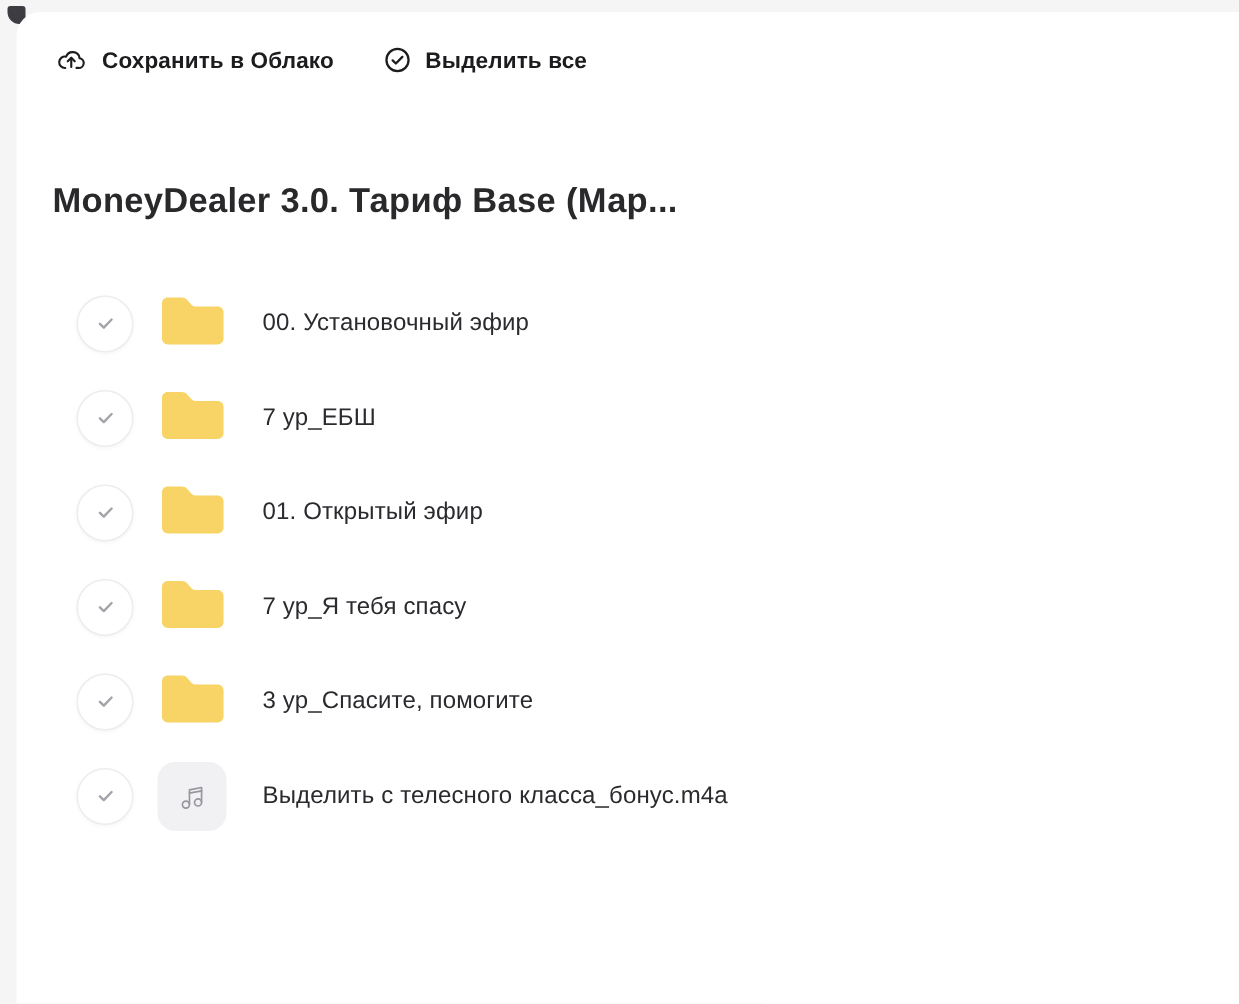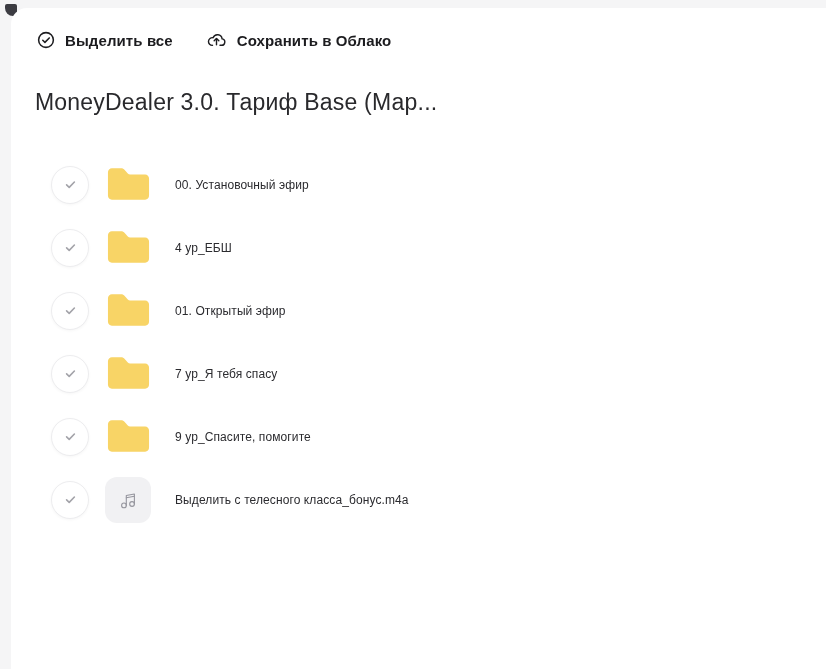--- a/index.html
+++ b/index.html
@@ -44,24 +44,24 @@
     color: #1c1c1f;
     font-size: 15px;
     font-weight: 700;
     letter-spacing: 0.1px;
     white-space: nowrap;
   }
   .toolbar-btn svg { display: block; stroke: #1d1d20; fill: none; stroke-width: 1.7; stroke-linecap: round; stroke-linejoin: round; }
 
   
   .page-title {
-    margin: 36px 0 0 24px;
+    margin: 67px 0 0 24px;
     font-size: 23px;
     line-height: 30px;
-    font-weight: 400;
+    font-weight: 700;
     color: #29292c;
     letter-spacing: 0.2px;
     white-space: nowrap;
     overflow: hidden;
   }
 
   
   .file-list { margin: 36px 0 0 40px; }
   .file-row {
     display: flex;
@@ -91,56 +91,56 @@
   }
   .icon-audio-tile {
     width: 46px; height: 46px;
     border-radius: 12px;
     background: #f1f1f3;
     display: flex; align-items: center; justify-content: center;
   }
   .icon-audio-tile svg { display: block; stroke: #96969e; fill: none; stroke-width: 1.7; stroke-linecap: round; stroke-linejoin: round; }
 
   .row-label {
-    font-size: 12px;
+    font-size: 16px;
     color: #2b2b2f;
     letter-spacing: 0.1px;
     white-space: nowrap;
   }
 </style>
 </head>
 <body>
 
 <div class="stage">
   <div class="corner-artifact"></div>
 
   <div class="card">
 
     <div class="toolbar">
-      <div class="toolbar-btn">
-        <span>
-          <svg width="18" height="18" viewBox="0 0 20 20">
-            <circle cx="10" cy="10" r="8.2"></circle>
-            <path d="M6.4 10.3 L8.8 12.6 L13.6 7.7"></path>
-          </svg>
-        </span>
-        <span>Выделить все</span>
-      </div>
-
       <div class="toolbar-btn">
         <span>
           <svg width="21" height="20" viewBox="0 0 24 24">
             <path d="M7.2 18.4 a4.6 4.6 0 1 1 .7-9.1 a5.6 5.6 0 0 1 10.8 1.3 a3.9 3.9 0 0 1 -1.3 7.7 h-1.2"></path>
             <path d="M12 17.6 V10.4"></path>
             <path d="M9.2 13 L12 10.2 L14.8 13"></path>
           </svg>
         </span>
         <span>Сохранить в Облако</span>
       </div>
 
+      <div class="toolbar-btn">
+        <span>
+          <svg width="18" height="18" viewBox="0 0 20 20">
+            <circle cx="10" cy="10" r="8.2"></circle>
+            <path d="M6.4 10.3 L8.8 12.6 L13.6 7.7"></path>
+          </svg>
+        </span>
+        <span>Выделить все</span>
+      </div>
+
     </div>
 
     <div class="page-title">MoneyDealer 3.0. Тариф Base (Мар...</div>
 
     <div class="file-list">
         <div class="file-row">
     <div class="row-checkbox">
       <span>
         <svg width="17" height="17" viewBox="0 0 17 17">
           <path d="M4.6 8.9 L7.2 11.4 L12.4 6"></path>
@@ -170,21 +170,21 @@
 
     <div class="row-icon">
       <span class="ic-folder">
         <svg width="45" height="38" viewBox="0 0 46 38">
           <path fill="#f8d466" d="M2 8 C2 5.8 3.8 4 6 4 H15.5 C16.9 4 18.2 4.6 19.1 5.6 L22.3 9.2 C22.9 9.8 23.7 10.2 24.6 10.2 H40 C42.2 10.2 44 12 44 14.2 V32 C44 34.2 42.2 36 40 36 H6 C3.8 36 2 34.2 2 32 Z"></path>
         </svg>
       </span>
 
     </div>
 
-    <div class="row-label">4 ур_ЕБШ</div>
+    <div class="row-label">7 ур_ЕБШ</div>
   </div>
         <div class="file-row">
     <div class="row-checkbox">
       <span>
         <svg width="17" height="17" viewBox="0 0 17 17">
           <path d="M4.6 8.9 L7.2 11.4 L12.4 6"></path>
         </svg>
       </span>
     </div>
 
@@ -230,21 +230,21 @@
 
     <div class="row-icon">
       <span class="ic-folder">
         <svg width="45" height="38" viewBox="0 0 46 38">
           <path fill="#f8d466" d="M2 8 C2 5.8 3.8 4 6 4 H15.5 C16.9 4 18.2 4.6 19.1 5.6 L22.3 9.2 C22.9 9.8 23.7 10.2 24.6 10.2 H40 C42.2 10.2 44 12 44 14.2 V32 C44 34.2 42.2 36 40 36 H6 C3.8 36 2 34.2 2 32 Z"></path>
         </svg>
       </span>
 
     </div>
 
-    <div class="row-label">9 ур_Спасите, помогите</div>
+    <div class="row-label">3 ур_Спасите, помогите</div>
   </div>
         <div class="file-row">
     <div class="row-checkbox">
       <span>
         <svg width="17" height="17" viewBox="0 0 17 17">
           <path d="M4.6 8.9 L7.2 11.4 L12.4 6"></path>
         </svg>
       </span>
     </div>
 

